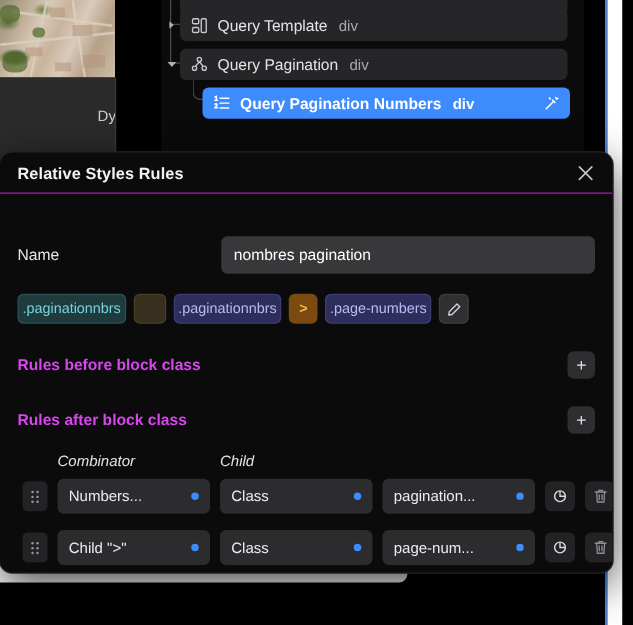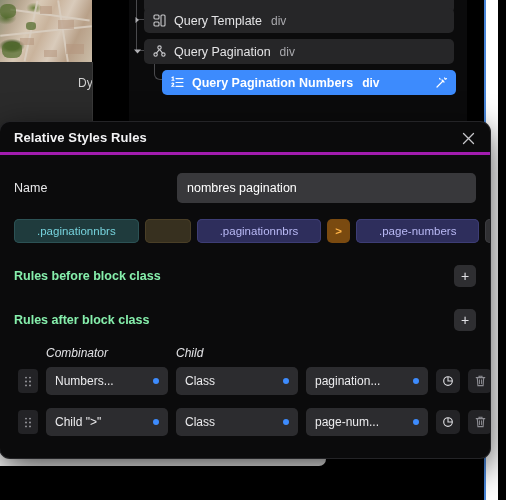--- a/index.html
+++ b/index.html
@@ -49,21 +49,21 @@
   }
 
   .canvas-sheet {
     position: absolute;
     left: 0; top: 62px;
     width: 92px; height: 68px;
     background: #2b2b2b;
   }
   .canvas-sheet-label {
     position: absolute;
-    left: 78px; top: 76px;
+    left: 78px; top: 86px;
     font-size: 12px;
     color: #d0d0d0;
     letter-spacing: .1px;
     white-space: nowrap;
     overflow: hidden;
     width: 14px;
   }
 
   .canvas-divider {
     position: absolute;
@@ -201,21 +201,21 @@
     width: 490px; height: 336px;
     background: #0b0b0c;
     border-radius: 10px;
     box-shadow: 0 0 0 1px #242427, 0 10px 34px rgba(0,0,0,.72);
     overflow: hidden;
   }
 
   .modal-header {
     position: relative;
     height: 33px;
-    border-bottom: 3px solid #a21caf;
+    border-bottom: 1px solid #a21caf;
     display: flex;
     align-items: center;
     padding: 0 14px;
   }
   .modal-title {
     font-size: 13px;
     font-weight: 700;
     color: #f2f2f4;
     letter-spacing: .1px;
   }
@@ -230,21 +230,21 @@
   .modal-close svg { display: block; }
 
   .modal-body {
     padding: 0 14px;
   }
 
   
   .name-row {
     display: flex;
     align-items: center;
-    margin-top: 18px;
+    margin-top: 34px;
     height: 30px;
   }
   .name-label {
     font-size: 12.5px;
     color: #e8e8ea;
     width: 163px;
     flex: 0 0 163px;
   }
   .name-input {
     flex: 1;
@@ -265,21 +265,21 @@
     align-items: center;
     gap: 6px;
     margin-top: 16px;
     height: 24px;
   }
   .chip {
     height: 24px;
     border-radius: 5px;
     display: flex;
     align-items: center;
-    padding: 0 23px;
+    padding: 0 4px;
     font-size: 11.5px;
     white-space: nowrap;
     cursor: pointer;
   }
   .chip-teal {
     background: #1f3b3d;
     color: #76d3dd;
     box-shadow: inset 0 0 0 1px #2c5255;
   }
   .chip-blank {
@@ -311,21 +311,21 @@
   .section-row {
     display: flex;
     align-items: center;
     justify-content: space-between;
     margin-top: 22px;
     height: 22px;
   }
   .section-title {
     font-size: 12.5px;
     font-weight: 700;
-    color: #86efac;
+    color: #d946ef;
   }
   .btn-add {
     width: 22px; height: 22px;
     border-radius: 5px;
     background: #2e2e31;
     color: #e2e2e6;
     display: flex;
     align-items: center;
     justify-content: center;
     font-size: 14px;

